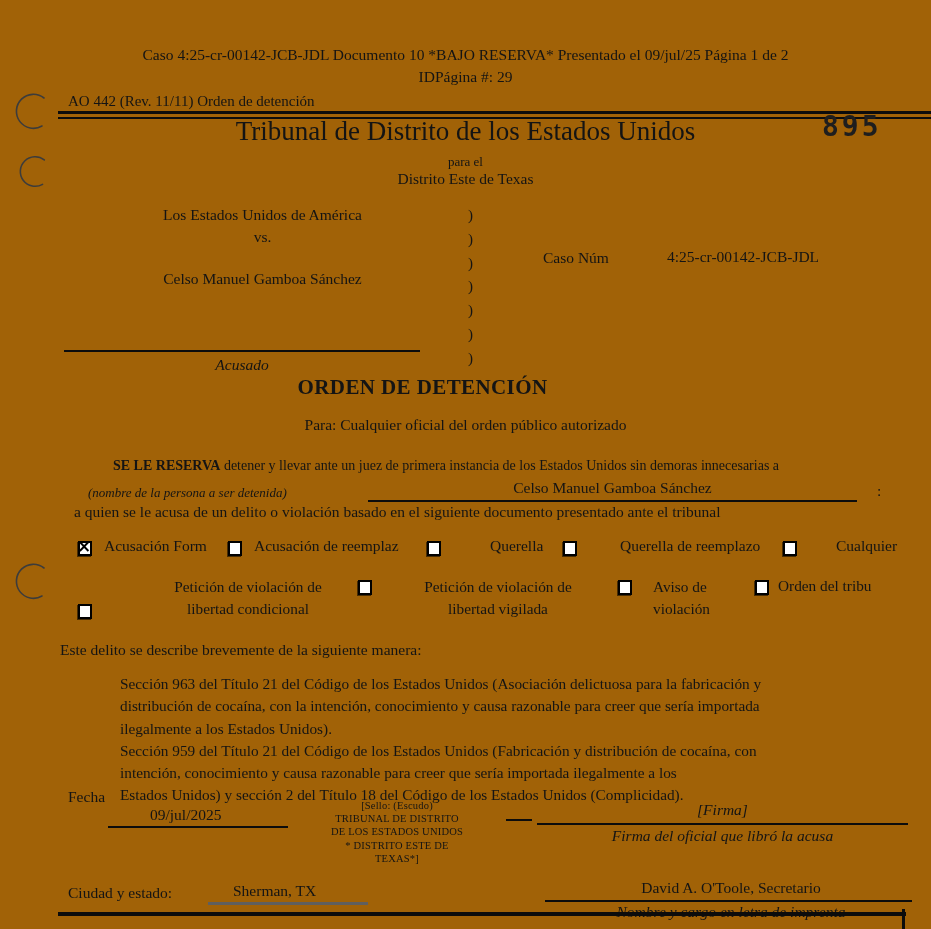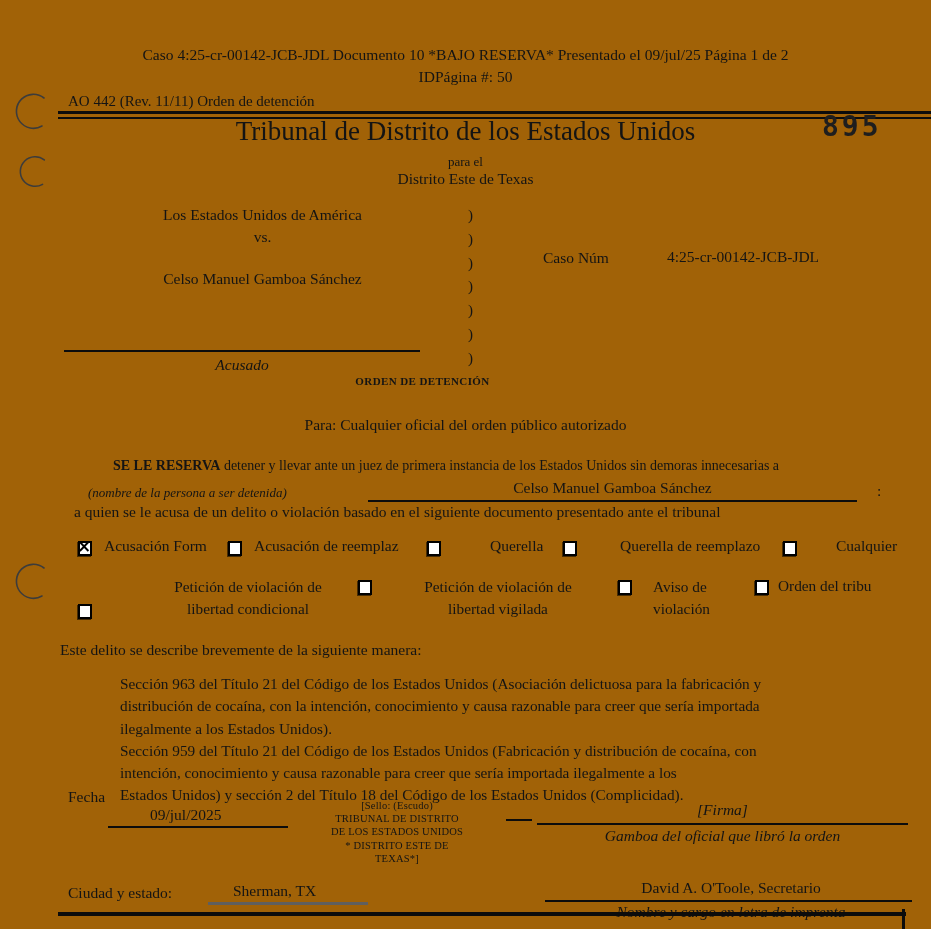--- a/index.html
+++ b/index.html
@@ -43,21 +43,21 @@
     <path d="M36 8 A17 17 0 1 0 34 36" fill="none" stroke="#3c3c3c" stroke-width="1.6" stroke-linecap="round"></path>
   </svg>
   <svg class="arc" style="left:13px; top:153px;" width="40" height="40" viewBox="0 0 46 46">
     <path d="M36 8 A17 17 0 1 0 34 36" fill="none" stroke="#3c3c3c" stroke-width="1.8" stroke-linecap="round"></path>
   </svg>
   <svg class="arc" style="left:8px; top:560px;" width="46" height="46" viewBox="0 0 46 46">
     <path d="M36 8 A17 17 0 1 0 34 36" fill="none" stroke="#3c3c3c" stroke-width="1.6" stroke-linecap="round"></path>
   </svg>
 
   <div class="abs ctr t15" style="left:0; width:931px; top:46px;">Caso 4:25-cr-00142-JCB-JDL Documento 10 *BAJO RESERVA* Presentado el 09/jul/25 Página 1 de 2</div>
-  <div class="abs ctr t15" style="left:0; width:931px; top:68px;">IDPágina #: 50</div>
+  <div class="abs ctr t15" style="left:0; width:931px; top:68px;">IDPágina #: 29</div>
   <div class="abs" style="left:68px; top:93px; font-size:15px;">AO 442 (Rev. 11/11) Orden de detención</div>
 
   <div class="rule" style="left:58px; top:111px; width:873px; height:3px;"></div>
   <div class="rule" style="left:58px; top:117px; width:873px; height:2px;"></div>
 
   <div class="abs ctr" style="left:0; width:931px; top:116px; font-size:27px;">Tribunal de Distrito de los Estados Unidos</div>
   <div class="stamp" style="left:822px; top:110px;">895</div>
   <div class="abs ctr" style="left:0; width:931px; top:154px; font-size:13px;">para el</div>
   <div class="abs ctr" style="left:0; width:931px; top:170px; font-size:15.5px;">Distrito Este de Texas</div>
 
@@ -74,21 +74,21 @@
     <div>)</div>
     <div>)</div>
   </div>
 
   <div class="abs t15" style="left:543px; top:249px;">Caso Núm</div>
   <div class="abs t15" style="left:667px; top:248px;">4:25-cr-00142-JCB-JDL</div>
 
   <div class="rule" style="left:64px; top:350px; width:356px; height:2px;"></div>
   <div class="abs ctr i t15" style="left:64px; width:356px; top:356px;">Acusado</div>
 
-  <div class="abs ctr b" style="left:0; width:845px; top:375px; font-size:11px; letter-spacing:.4px;">ORDEN DE DETENCIÓN</div>
+  <div class="abs ctr b" style="left:0; width:845px; top:375px; font-size:21px; letter-spacing:.4px;">ORDEN DE DETENCIÓN</div>
   <div class="abs ctr t15" style="left:0; width:931px; top:416px;">Para:  Cualquier oficial del orden público autorizado</div>
 
   <div class="abs t14" style="left:113px; top:458px;">
     <span class="b">SE LE RESERVA</span><span> detener y llevar ante un juez de primera instancia de los Estados Unidos sin demoras innecesarias a</span>
   </div>
 
   <div class="abs i t13" style="left:88px; top:485px;">(nombre de la persona a ser detenida)</div>
   <div class="abs ctr t15" style="left:368px; width:489px; top:479px;">Celso Manuel Gamboa Sánchez</div>
   <div class="rule" style="left:368px; top:500px; width:489px; height:1.5px;"></div>
   <div class="abs t15" style="left:877px; top:482px;">:</div>
@@ -167,21 +167,21 @@
     <div class="sealLine">[Sello: (Escudo)</div>
     <div class="sealLine">TRIBUNAL DE DISTRITO</div>
     <div class="sealLine">DE LOS ESTADOS UNIDOS</div>
     <div class="sealLine">* DISTRITO ESTE DE</div>
     <div class="sealLine">TEXAS*]</div>
   </div>
 
   <div class="rule" style="left:506px; top:819px; width:26px; height:2px;"></div>
   <div class="abs ctr i t15" style="left:537px; width:371px; top:801px;">[Firma]</div>
   <div class="rule" style="left:537px; top:823px; width:371px; height:2px;"></div>
-  <div class="abs ctr i t15" style="left:537px; width:371px; top:827px;">Gamboa del oficial que libró la orden</div>
+  <div class="abs ctr i t15" style="left:537px; width:371px; top:827px;">Firma del oficial que libró la acusa</div>
 
   <div class="abs t15" style="left:68px; top:884px;">Ciudad y estado:</div>
   <div class="abs t15" style="left:233px; top:882px;">Sherman, TX</div>
   <div class="grayrule" style="left:208px; top:902px; width:160px; height:2.5px;"></div>
 
   <div class="abs ctr t15" style="left:550px; width:362px; top:879px;">David A. O'Toole, Secretario</div>
   <div class="rule" style="left:545px; top:900px; width:367px; height:1.5px;"></div>
   <div class="abs ctr i t15" style="left:550px; width:362px; top:903px;">Nombre y cargo en letra de imprenta</div>
 
   <div class="rule" style="left:58px; top:912px; width:848px; height:4px;"></div>

